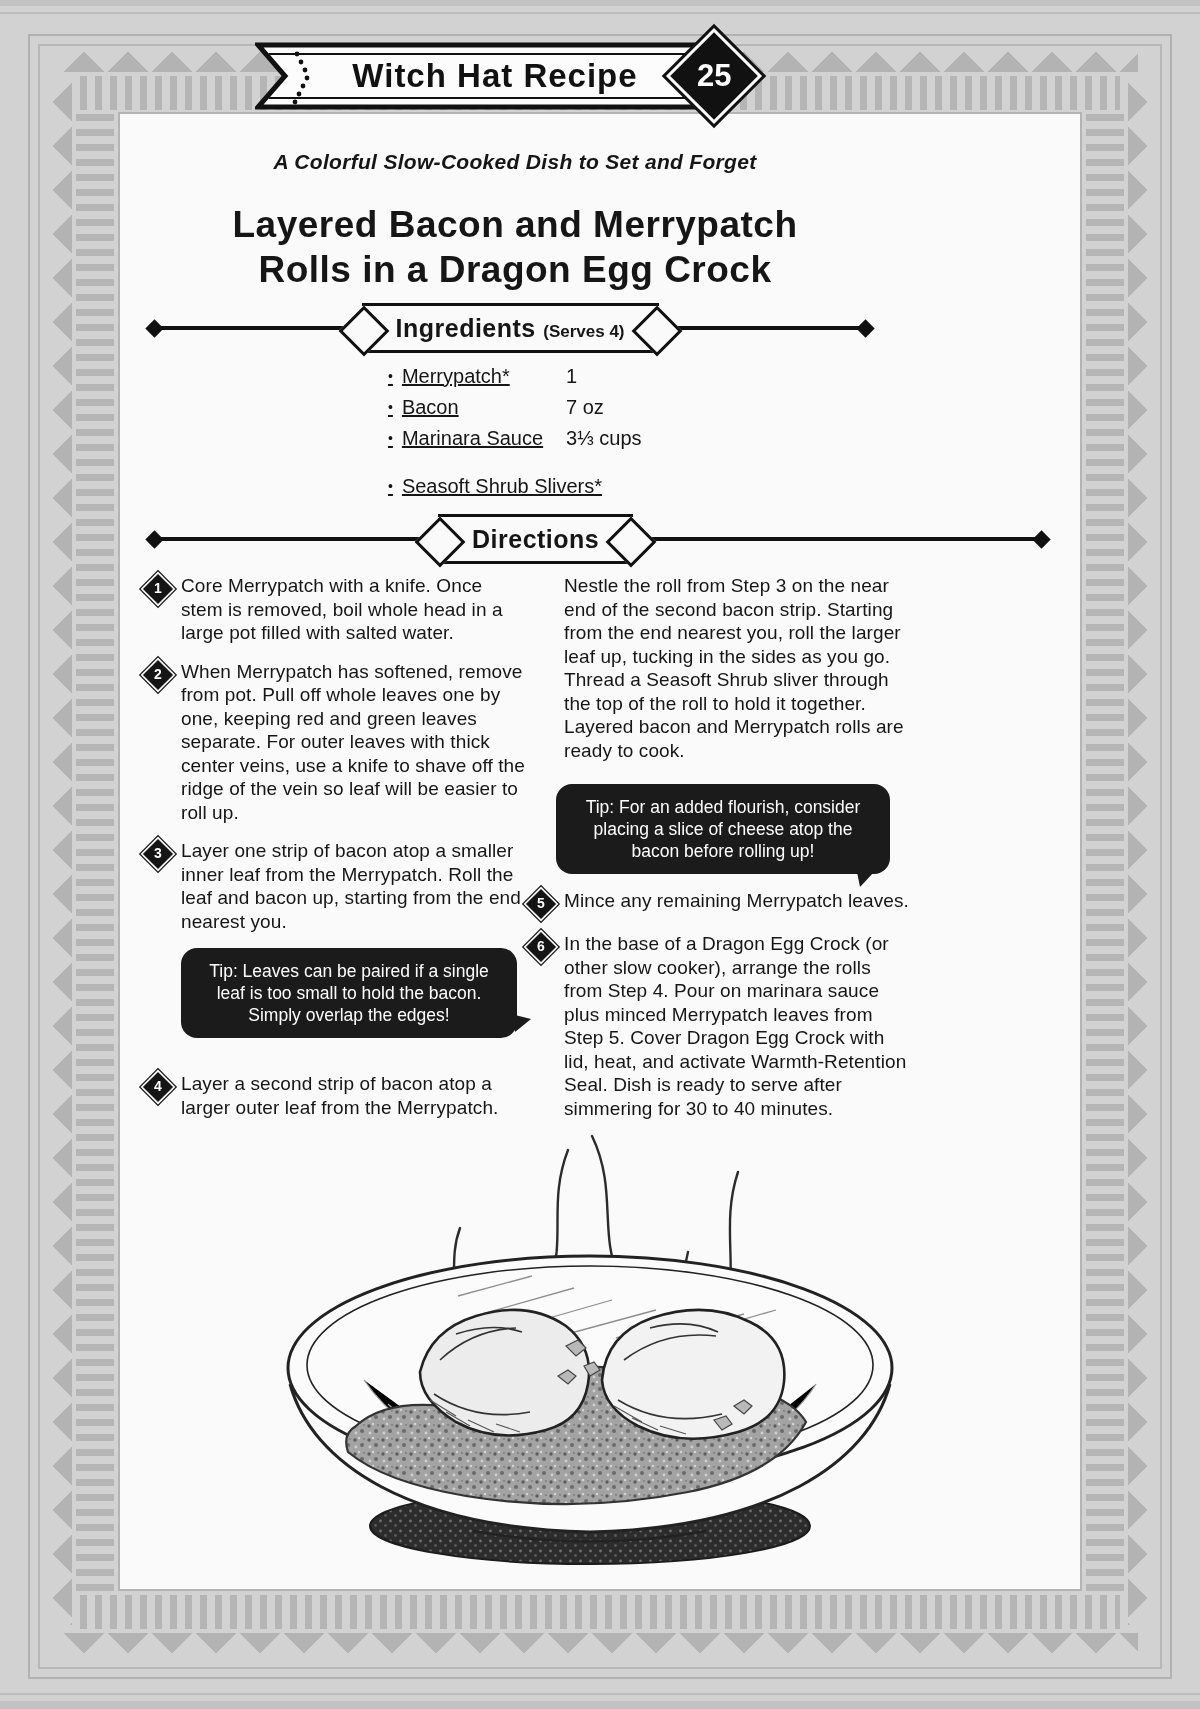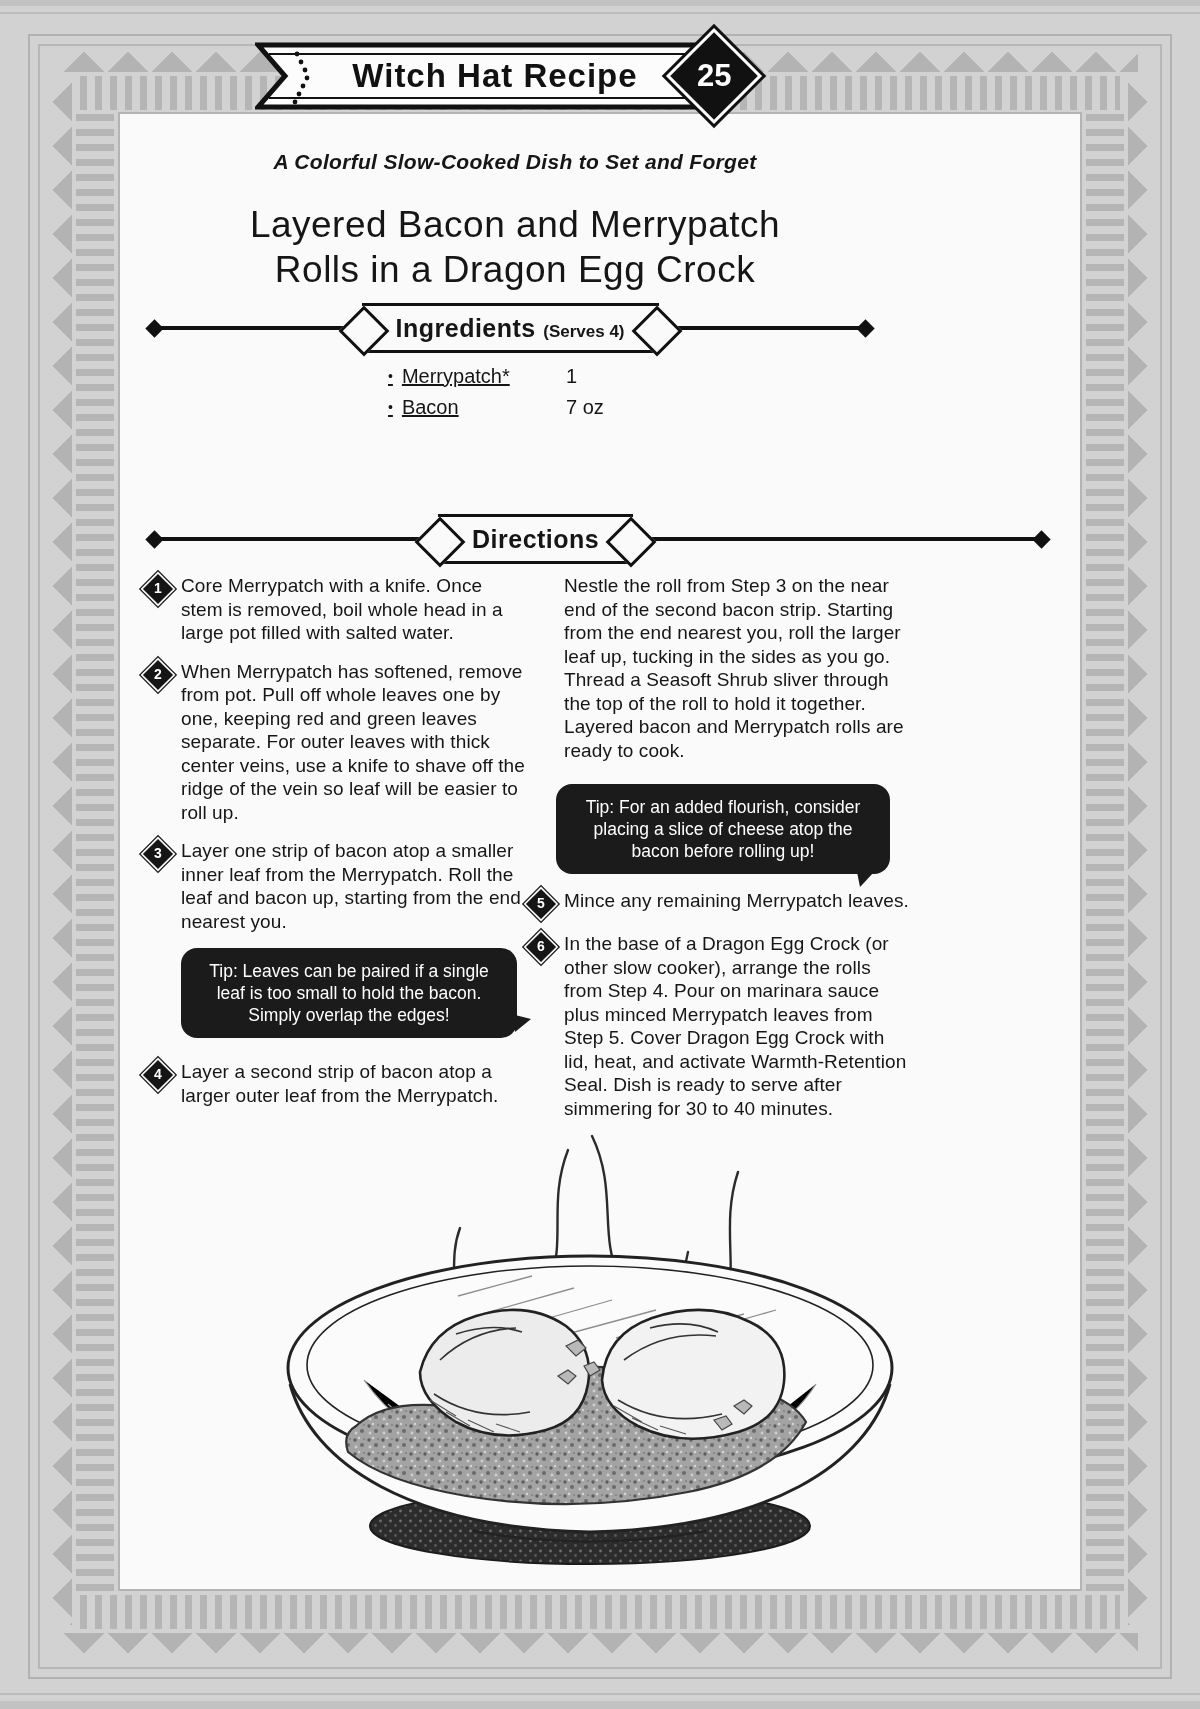--- a/index.html
+++ b/index.html
@@ -41,21 +41,21 @@
   .banner-title{position:absolute;left:60px;right:80px;top:0;height:68px;
     display:flex;align-items:center;justify-content:center;
     font-size:33px;font-weight:bold;letter-spacing:1px;color:#111;}
   .number-badge{position:absolute;right:-4px;top:-11px;width:90px;height:90px;display:grid;place-items:center;}
   .number-badge .diamond{width:62px;height:62px;background:#111;transform:rotate(45deg);
     box-shadow:0 0 0 3px #fdfdfd,0 0 0 6px #111;display:grid;place-items:center;}
   .number-badge .num{transform:rotate(-45deg);color:#fff;font-size:31px;font-weight:bold;}
   
   .recipe-head{position:absolute;left:130px;width:770px;top:150px;text-align:center;z-index:3;}
   .recipe-sub{font-size:21px;font-weight:bold;font-style:italic;letter-spacing:.3px;margin-bottom:14px;text-align:center;}
-  .recipe-title{font-size:37px;font-weight:normal;line-height:45px;letter-spacing:.5px;margin-top:28px;}
+  .recipe-title{font-size:37px;font-weight:bold;line-height:45px;letter-spacing:.5px;margin-top:28px;}
   
   .rule-row{position:absolute;height:50px;display:flex;align-items:center;z-index:3;}
   .rule-row .line{height:3.5px;background:#111;flex:1;}
   .rule-row .line.fixed{flex:0 0 263px;}
   .rule-diamond{width:13px;height:13px;background:#111;transform:rotate(45deg);flex:0 0 auto;}
   .hdr-box{position:relative;height:44px;background:#fafafa;
     border-top:3.5px solid #111;border-bottom:3.5px solid #111;
     display:flex;align-items:center;justify-content:center;padding:0 34px;margin:0 14px;}
   .hdr-box::before,.hdr-box::after{content:"";position:absolute;top:50%;width:30px;height:30px;
     margin-top:-15px;background:#fafafa;border:3.5px solid #111;transform:rotate(45deg);}
@@ -77,21 +77,21 @@
   #col-left{left:143px;width:382px;}
   #col-right{left:526px;width:386px;}
   .step{display:flex;margin-bottom:15px;}
   .step-badge{flex:0 0 26px;width:26px;height:26px;background:#151515;transform:rotate(45deg) scale(.82);
     display:grid;place-items:center;margin:2px 10px 0 2px;box-shadow:0 0 0 2px #fafafa,0 0 0 3.5px #151515;}
   .step-badge span{transform:rotate(-45deg);color:#fff;font-weight:bold;font-size:17px;}
   .step-text{flex:1;font-size:19px;line-height:23.5px;letter-spacing:.1px;}
   .continuation{padding-left:38px;font-size:19px;line-height:23.5px;letter-spacing:.1px;margin-bottom:22px;}
   .tip-box{position:relative;background:#1b1b1b;color:#fff;border-radius:16px;
     text-align:center;font-size:17.5px;line-height:22px;padding:12px 16px;}
-  #tip-left{margin:4px 8px 22px 38px;}
+  #tip-left{margin:4px 8px 34px 38px;}
   #tip-right{margin:2px 22px 15px 30px;}
   .tip-tail-right{position:absolute;right:-14px;bottom:6px;width:0;height:0;
     border-left:16px solid #1b1b1b;border-top:4px solid transparent;border-bottom:13px solid transparent;}
   .tip-tail-down{position:absolute;right:16px;bottom:-13px;width:0;height:0;
     border-top:15px solid #1b1b1b;border-left:3px solid transparent;border-right:14px solid transparent;}
   
   .dish{position:absolute;left:268px;top:1128px;width:650px;height:450px;z-index:2;}
 </style>
 </head>
 <body>
@@ -156,20 +156,27 @@
 </div>
 
 <div class="ing-list">
   <div class="ing-row">
     <span class="ing-name">Merrypatch*</span>
     <span class="ing-amt">1</span>
   </div>
   <div class="ing-row">
     <span class="ing-name">Bacon</span>
     <span class="ing-amt">7 oz</span>
+  </div>
+  <div class="ing-row">
+    <span class="ing-name">Marinara Sauce</span>
+    <span class="ing-amt">3⅓ cups</span>
+  </div>
+  <div class="ing-row spaced">
+    <span class="ing-name" style="flex:1 0 auto">Seasoft Shrub Slivers*</span>
   </div>
 </div>
 
 <div class="rule-row" id="directions-rule">
   <div class="rule-diamond"></div>
   <div class="line fixed"></div>
   <div class="hdr-box">
     <span class="hdr-label">Directions</span>
   </div>
   <div class="line"></div>

